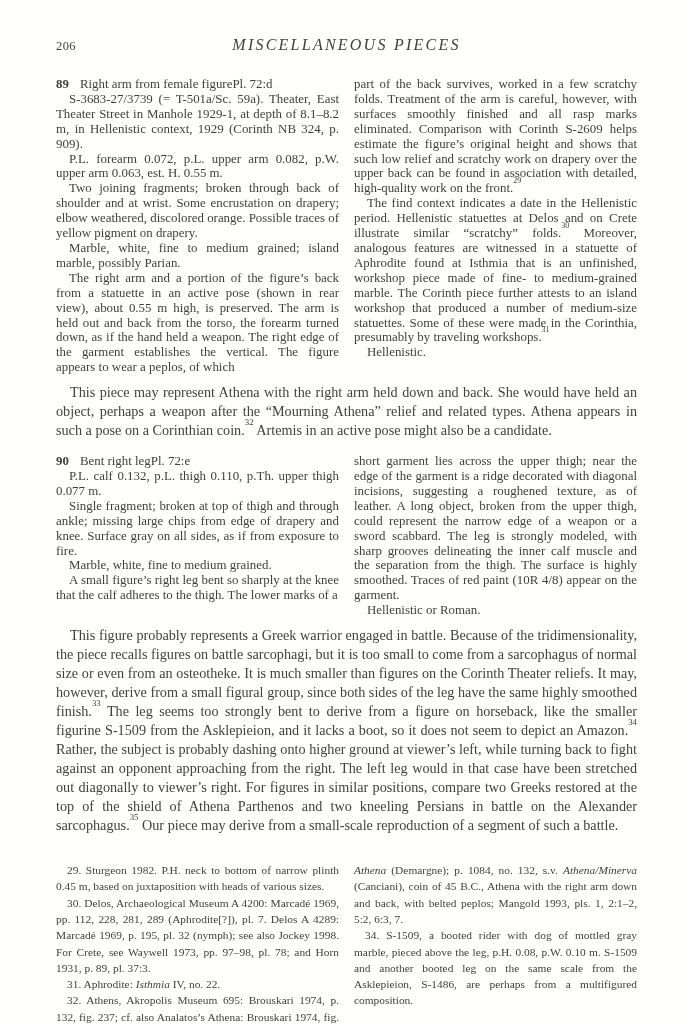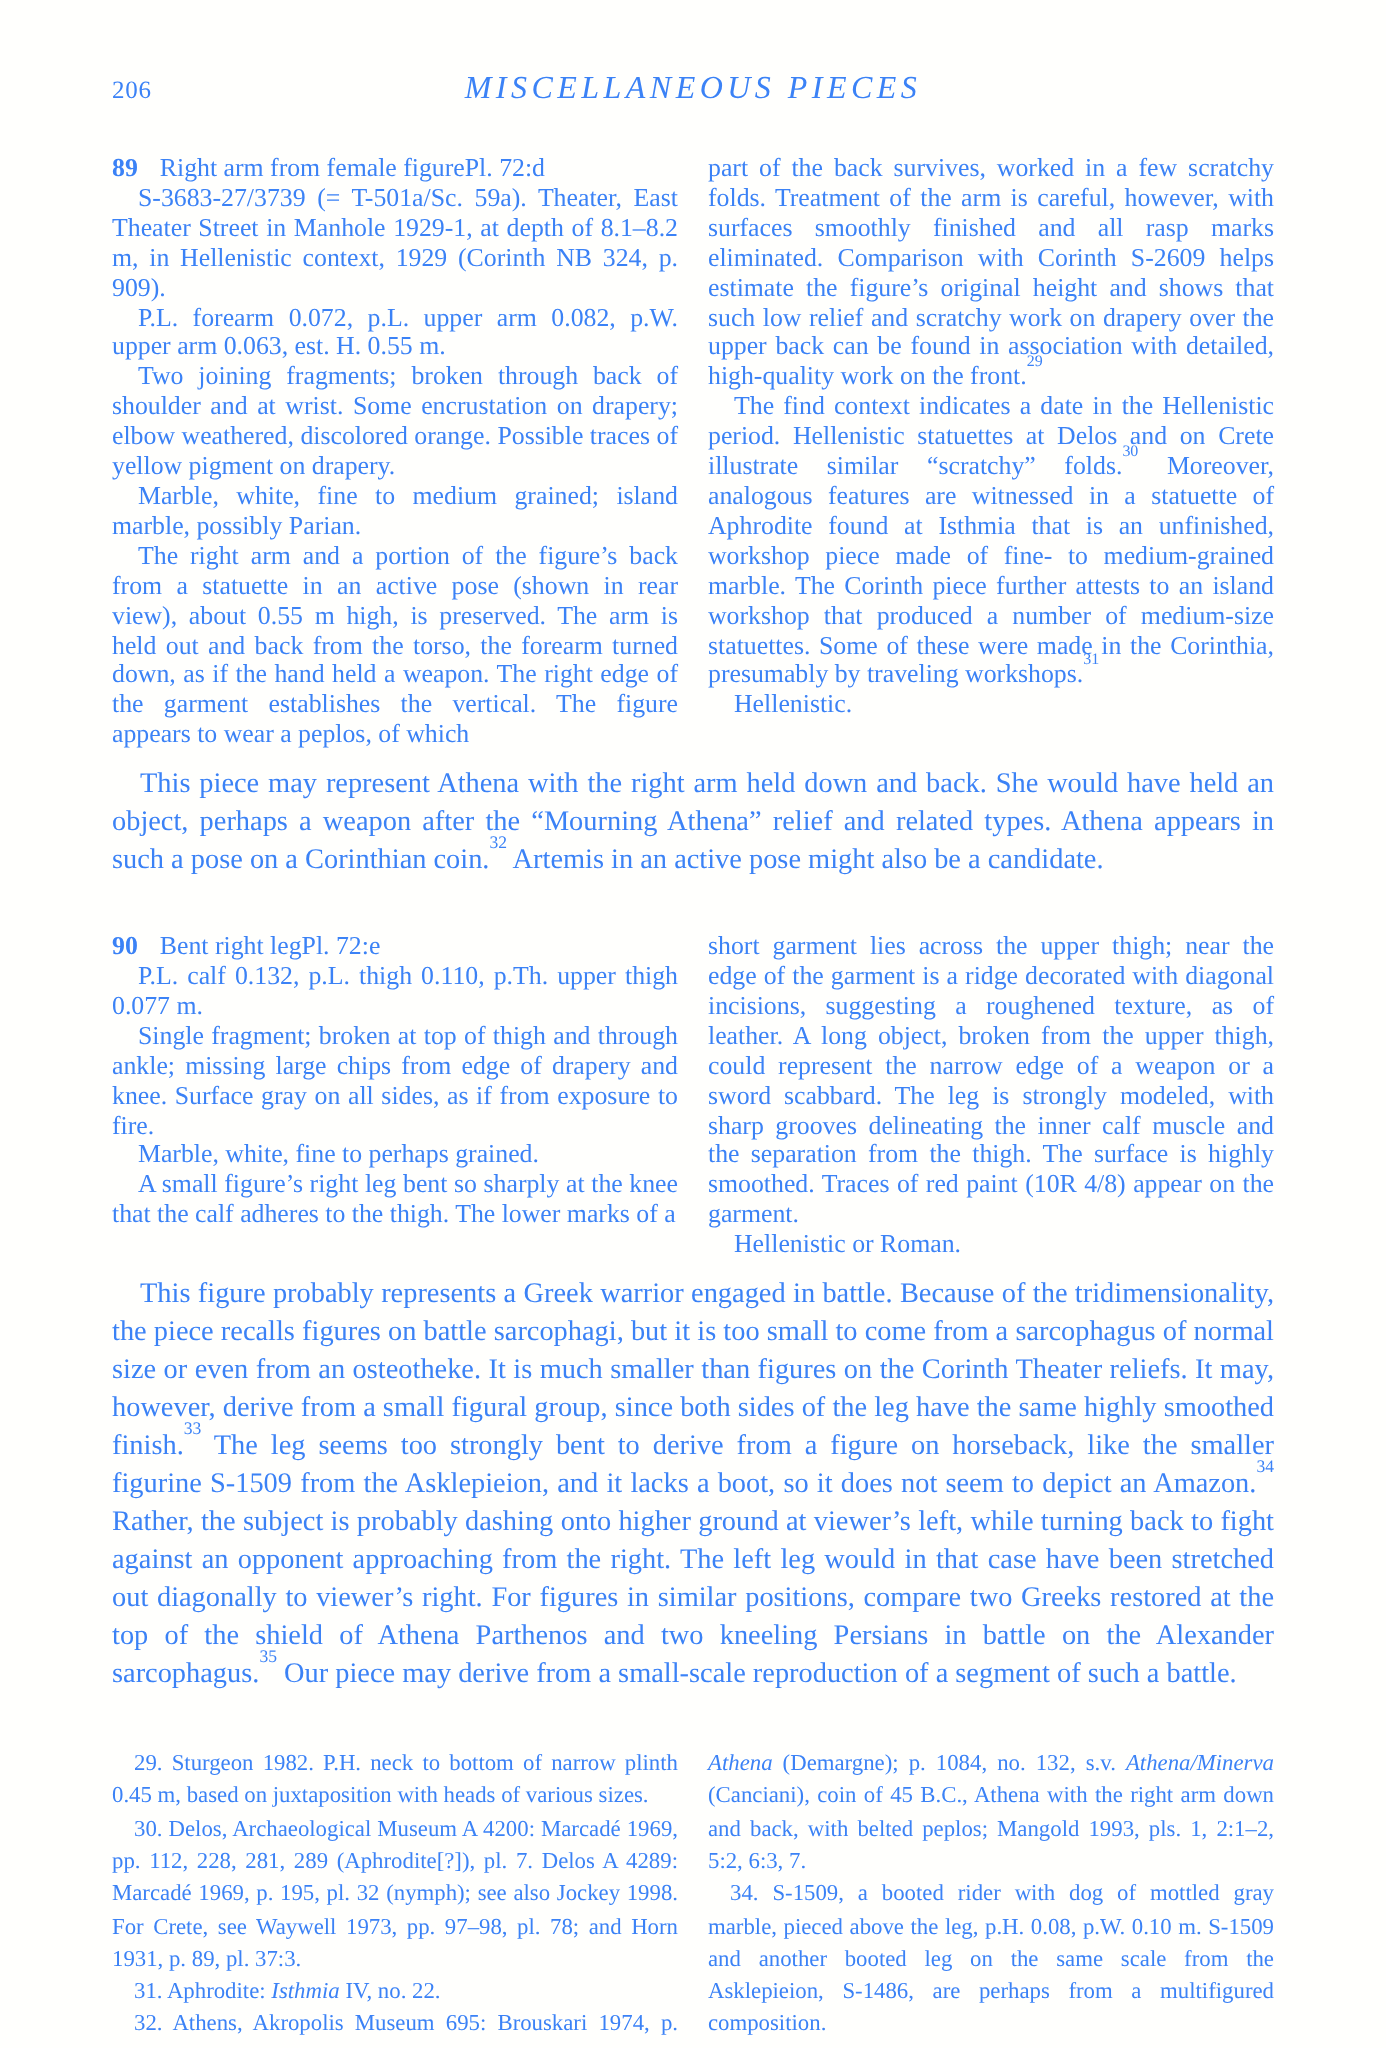--- a/index.html
+++ b/index.html
@@ -2,21 +2,21 @@
 <html><head>
 <meta charset="utf-8">
 <style>
   html, body { margin: 0; padding: 0; background: #e9e7e2; }
   .page {
     position: relative;
     width: 693px;
     height: 1024px;
     margin: 0 auto;
     background: #fffffd;
-    color: #3b82f6;
+    color: #404040;
     font-family: "Liberation Serif", "DejaVu Serif", serif;
     box-sizing: border-box;
     padding: 36px 56px 0 56px;
     overflow: hidden;
   }
   
   .pagehead {
     display: grid;
     grid-template-columns: 1fr auto 1fr;
     align-items: baseline;
@@ -44,21 +44,21 @@
   .plate { white-space: nowrap; }
 
   
   .commentary {
     font-size: 14.2px;
     line-height: 19px;
     text-align: justify;
     text-indent: 14px;
     margin: 8px 0 0 0;
   }
-  .commentary-gap { margin-bottom: 26px; }
+  .commentary-gap { margin-bottom: 14px; }
 
   
   .footnotes { margin-top: 27px; }
   .fn { font-size: 11.4px; line-height: 16.3px; text-align: justify; }
   .fn p { margin: 0; text-indent: 11px; }
   .fn p.noindent { text-indent: 0; }
 
   sup { font-size: 0.62em; line-height: 0; position: relative; top: -0.5em; letter-spacing: 0; }
   i { }
 </style>
@@ -97,21 +97,21 @@
 
   <section>
     <div class="cols cat">
       <div class="col">
         <p class="entry-head">
           <span><b class="enum">90</b><span>Bent right leg</span></span>
           <span class="plate">Pl. 72:e</span>
         </p>
         <p>P.L. calf 0.132, p.L. thigh 0.110, p.Th. upper thigh 0.077 m.</p>
         <p>Single fragment; broken at top of thigh and through ankle; missing large chips from edge of drapery and knee. Surface gray on all sides, as if from exposure to fire.</p>
-        <p>Marble, white, fine to perhaps grained.</p>
+        <p>Marble, white, fine to medium grained.</p>
         <p>A small figure’s right leg bent so sharply at the knee that the calf adheres to the thigh. The lower marks of a</p>
       </div>
       <div class="col">
         <p class="noindent">short garment lies across the upper thigh; near the edge of the garment is a ridge decorated with diagonal incisions, suggesting a roughened texture, as of leather. A long object, broken from the upper thigh, could represent the narrow edge of a weapon or a sword scabbard. The leg is strongly modeled, with sharp grooves delineating the inner calf muscle and the separation from the thigh. The surface is highly smoothed. Traces of red paint (10R 4/8) appear on the garment.</p>
         <p>Hellenistic or Roman.</p>
       </div>
     </div>
     <p class="commentary">This figure probably represents a Greek warrior engaged in battle. Because of the tridimensionality, the piece recalls figures on battle sarcophagi, but it is too small to come from a sarcophagus of normal size or even from an osteotheke. It is much smaller than figures on the Corinth Theater reliefs. It may, however, derive from a small figural group, since both sides of the leg have the same highly smoothed finish.<sup>33</sup> The leg seems too strongly bent to derive from a figure on horseback, like the smaller figurine S-1509 from the Asklepieion, and it lacks a boot, so it does not seem to depict an Amazon.<sup>34</sup> Rather, the subject is probably dashing onto higher ground at viewer’s left, while turning back to fight against an opponent approaching from the right. The left leg would in that case have been stretched out diagonally to viewer’s right. For figures in similar positions, compare two Greeks restored at the top of the shield of Athena Parthenos and two kneeling Persians in battle on the Alexander sarcophagus.<sup>35</sup> Our piece may derive from a small-scale reproduction of a segment of such a battle.</p>
   </section>
 

